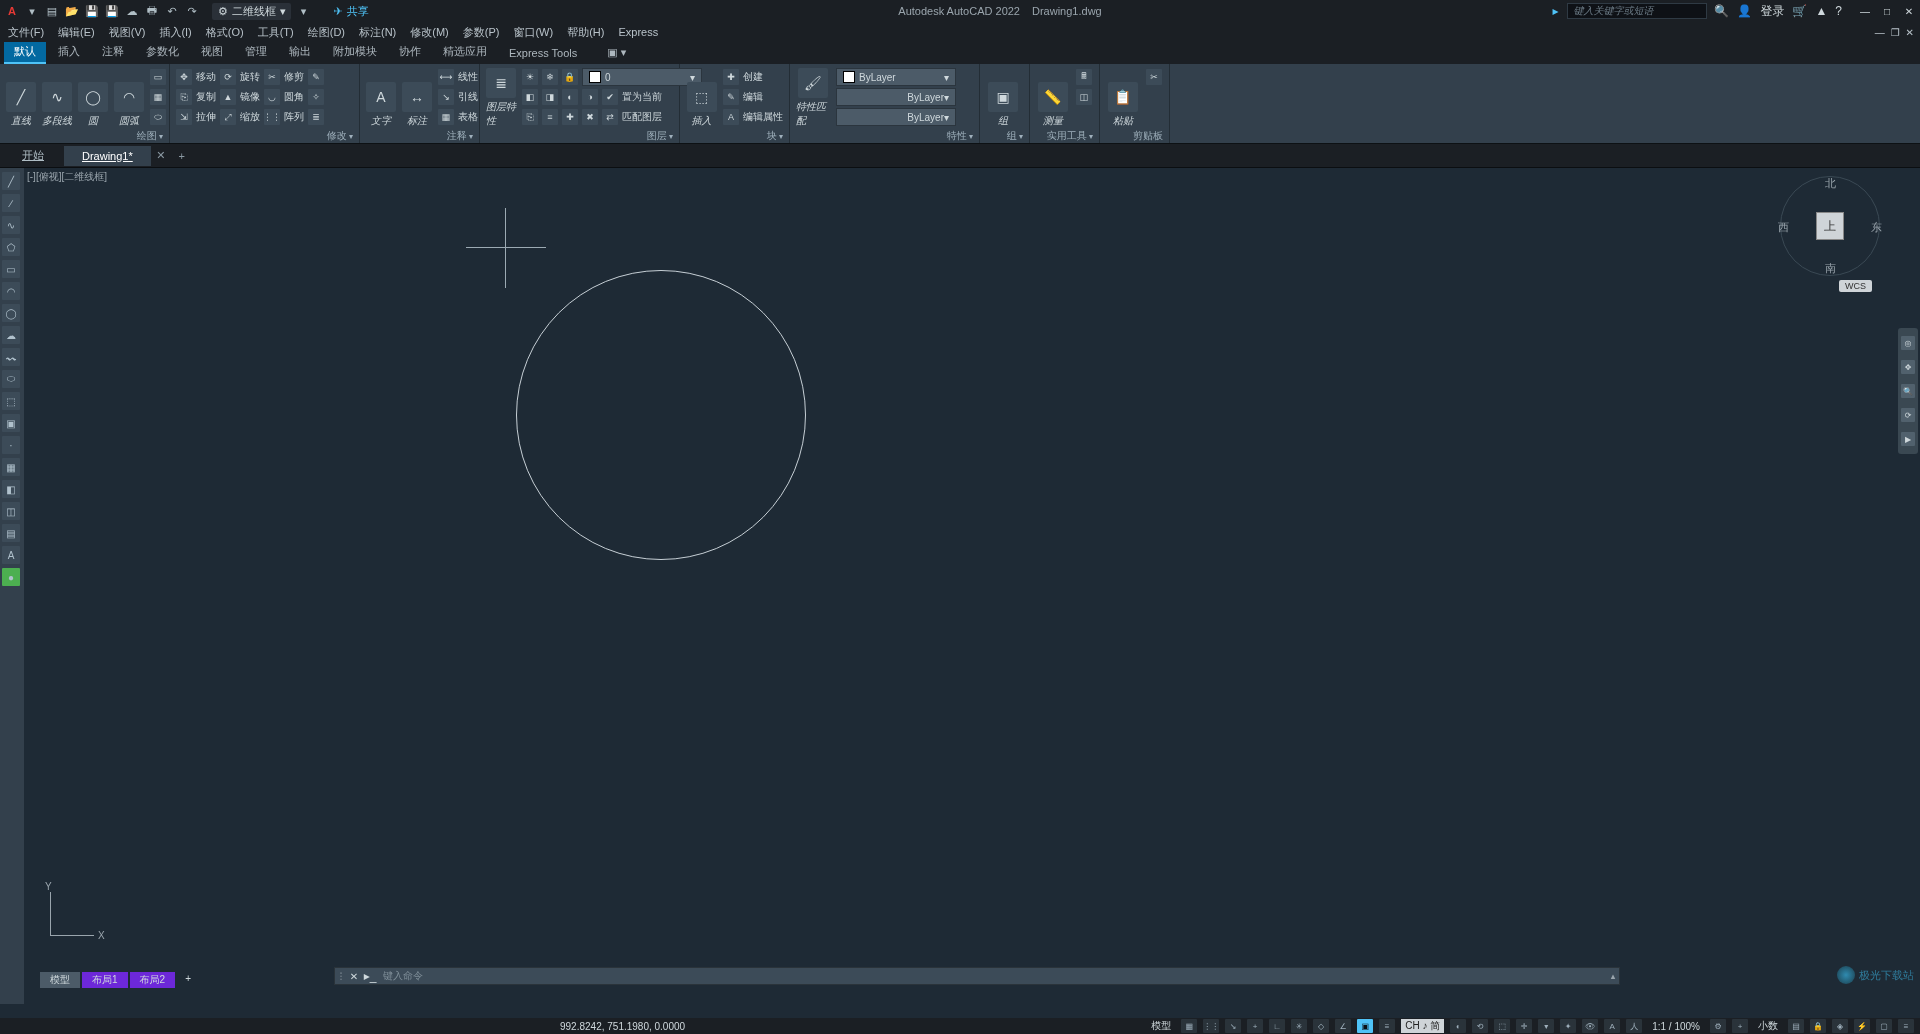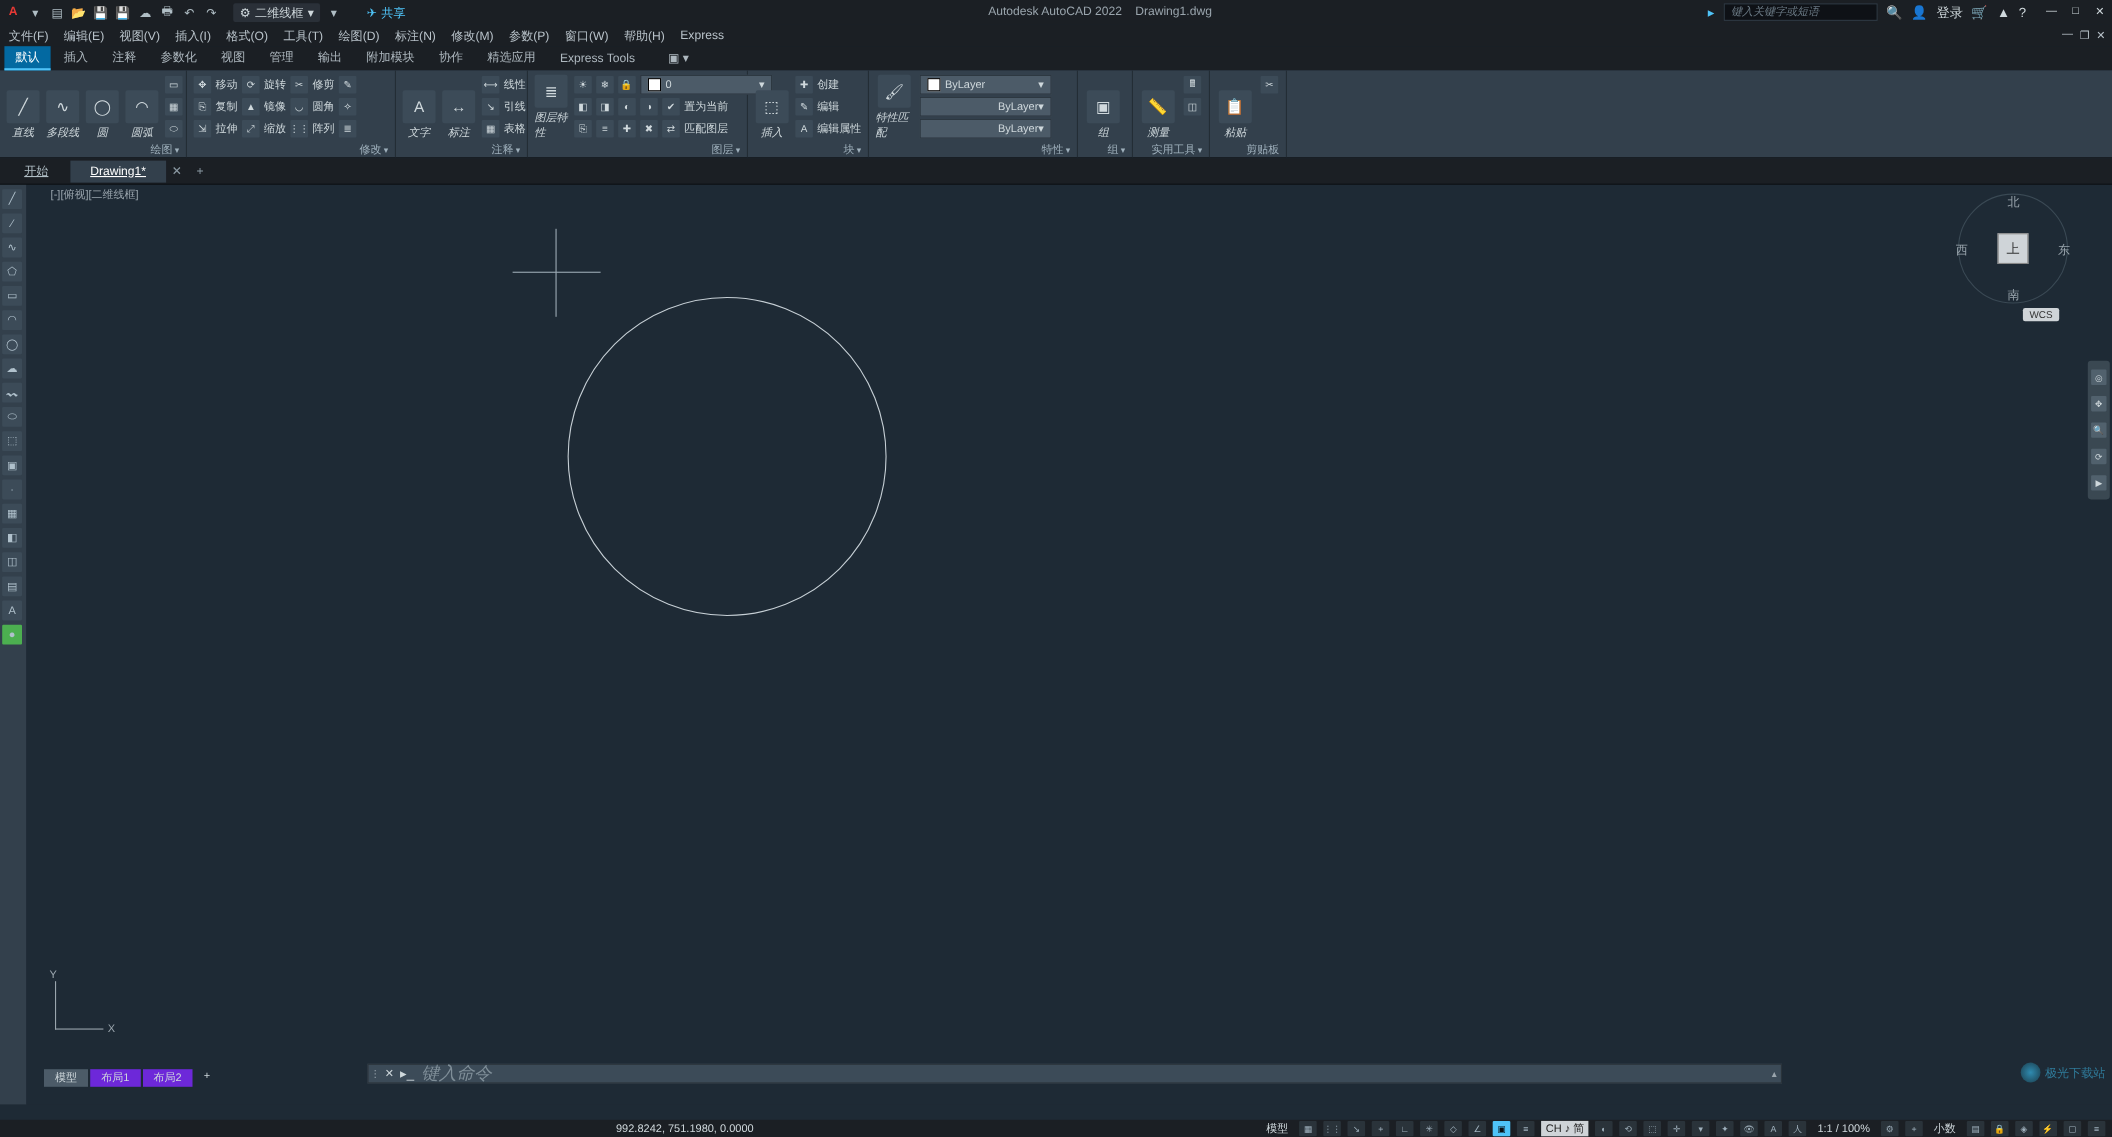--- a/index.html
+++ b/index.html
@@ -47,21 +47,21 @@
 .file-tabs .ftab { padding: 4px 18px; color: #b0bec5; text-decoration: underline; }
 .file-tabs .ftab.active { background: #33404c; color:#fff; }
 .file-tabs .close { width: 16px; text-align: center; color: #8a98a2; }
 .file-tabs .plus { width: 22px; text-align: center; color: #8a98a2; }
 
 
 .workspace-area { position: absolute; top: 168px; left: 0; right: 0; bottom: 30px; display: flex; }
 .left-toolbar { width: 24px; background: #33404c; display: flex; flex-direction: column; gap: 4px; padding: 4px 2px; }
 .left-toolbar .t { width: 18px; height: 18px; background: #3c4b58; border-radius: 1px; font-size:10px; display:flex; align-items:center; justify-content:center; color:#b0c1cc;}
 .canvas { flex: 1; background: #1e2a35; position: relative; overflow: hidden; }
-.view-label { position: absolute; top: 2px; left: 22px; font-size: 10px; color: #9aa5ad; }
+.view-label { position: absolute; top: 2px; left: 3px; font-size: 10px; color: #9aa5ad; }
 
 
 .viewcube { position: absolute; top: 8px; right: 40px; width: 100px; height: 100px; }
 .viewcube .ring { position:absolute; width:100px; height:100px; border:1px solid #3a4954; border-radius:50%; }
 .viewcube .face { position:absolute; top:36px; left:36px; width:28px; height:28px; background:#cfd4d8; color:#333; display:flex; align-items:center; justify-content:center; font-size:12px; border:1px solid #888;}
 .viewcube .dir { position:absolute; font-size:11px; color:#9aa5ad; }
 .viewcube .n{top:0; left:45px;} .viewcube .s{bottom:0; left:45px;} .viewcube .w{top:44px; left:-2px;} .viewcube .e{top:44px; right:-2px;}
 .wcs { position:absolute; top:112px; right:48px; background:#cfd4d8; color:#333; font-size:9px; padding:1px 6px; border-radius:2px;}
 .navbar { position: absolute; right: 2px; top: 160px; width: 20px; background: #3a4852; border-radius:3px; display:flex; flex-direction:column; gap:10px; padding:8px 2px; align-items:center;}
 .navbar .ni { width:14px; height:14px; background:#51616d; border-radius:1px; font-size:8px; display:flex; align-items:center; justify-content:center;}
@@ -82,21 +82,21 @@
 .ucs .xl { position:absolute; bottom:3px; left:56px; font-size:10px; color:#9aa5ad;}
 .ucs .yl { position:absolute; bottom:52px; left:3px; font-size:10px; color:#9aa5ad;}
 
 
 .cmd-area { position: absolute; left: 310px; right: 300px; bottom: 19px; }
 .cmd-history { font-size: 10px; color: #9aa5ad; line-height: 14px; padding-left: 60px;}
 .cmd-input-row { display:flex; align-items:center; background:#3c4b58; border:1px solid #2a333a; height:18px; }
 .cmd-input-row .handle { width:12px; text-align:center; font-size:9px; color:#9aa5ad;}
 .cmd-input-row .x { width:14px; text-align:center; font-size:10px; }
 .cmd-input-row .prompt { width:18px; text-align:center;}
-.cmd-input-row .field { flex:1; font-size:16px; color:#7f8e98; font-style:italic; padding-left:4px;}
+.cmd-input-row .field { flex:1; font-size:10px; color:#7f8e98; padding-left:4px;}
 
 
 .layout-tabs { position: absolute; left: 16px; bottom: 16px; height: 16px; display:flex; gap:2px; font-size:10px;}
 .layout-tabs .lt { padding: 1px 10px; background:#6d28d9; color:#cfd8dc;}
 .layout-tabs .lt.active { background:#4c5b68; }
 .layout-tabs .plus { padding:1px 8px;}
 
 
 .status-bar { position: absolute; bottom: 0; left: 0; right: 0; height: 16px; background: #1b1f24; display: flex; align-items: center; font-size: 10px; }
 .status-bar .coords { position: absolute; left: 560px; }

